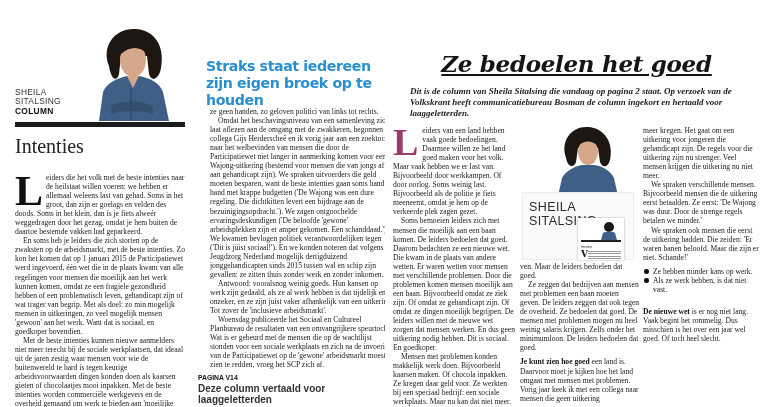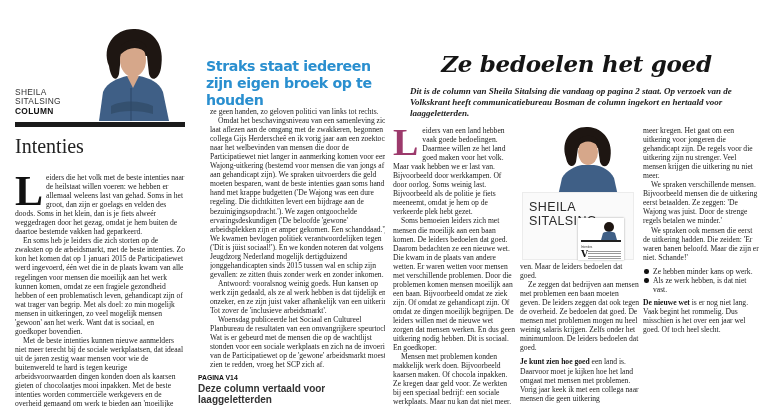--- a/index.html
+++ b/index.html
@@ -25,30 +25,30 @@
   .dropcap-l { float: left; font-family: "Liberation Serif", serif; font-weight: bold; font-size: 42px; line-height: 34px; margin: 1px 3px 0 0; color: #111; }
 
   
   #col2 { position: absolute; left: 198px; top: 0; width: 186px; height: 407px; }
   .headline2 { position: absolute; left: 8px; top: 58px; width: 186px; font-family: "DejaVu Sans", sans-serif; font-weight: bold; font-size: 14.2px; line-height: 17px; color: #2a8fcf; letter-spacing: -0.4px; }
   #col2-text { position: absolute; left: 12px; top: 107px; width: 184px; height: 262px; overflow: hidden; }
   .pagina { position: absolute; left: 0; top: 374px; font-family: "Liberation Sans", sans-serif; font-size: 6.8px; font-weight: bold; color: #111; }
   .pagina-sub { position: absolute; left: 0; top: 383px; font-family: "Liberation Sans", sans-serif; font-size: 10px; color: #333; font-weight: bold; }
 
   
-  .title-r { position: absolute; left: 0; width: 373px; top: 50px; text-align: center; font-family: "DejaVu Serif", serif; font-style: italic; font-weight: bold; font-size: 23px; color: #151515; letter-spacing: -0.3px; }
+  .title-r { position: absolute; left: 0; width: 373px; top: 50px; text-align: center; font-family: "DejaVu Serif", serif; font-style: italic; font-weight: bold; font-size: 23px; color: #151515; letter-spacing: -0.3px; text-decoration: underline; }
   .intro-r { position: absolute; left: 20px; width: 340px; top: 86px; text-align: left; font-family: "Liberation Serif", serif; font-style: italic; font-weight: bold; font-size: 9px; line-height: 11.2px; color: #222; }
 
   #rcol1 { position: absolute; left: 3px; top: 126px; width: 122px; height: 281px; overflow: hidden; }
   .dropcap-r { float: left; font-family: "Liberation Serif", serif; font-weight: bold; font-size: 38px; line-height: 29px; margin: 2px 4px 0 0; color: #9c3a6c; }
   #rcol2-img { position: absolute; left: 130px; top: 126px; width: 120px; height: 134px; }
   #rcol2 { position: absolute; left: 130px; top: 262px; width: 120px; height: 145px; overflow: hidden; }
   #rcol3 { position: absolute; left: 253px; top: 126px; width: 118px; height: 281px; overflow: hidden; }
 
-  .bullets { list-style: none; margin: 5px 0 4px 0; }
+  .bullets { list-style: none; margin: 5px 0 13px 0; }
   .bullets li { position: relative; padding-left: 10px; }
   .bullets li::before { content: ""; position: absolute; left: 1px; top: 2.5px; width: 4.5px; height: 4.5px; border-radius: 50%; background: #111; }
   .gap { height: 5px; }
   b { font-weight: bold; color: #111; text-align: center; }
 
   .book { position: absolute; left: 2px; top: 66px; width: 112px; height: 68px; background: #fafafa; border: 1px solid #ececec; }
   .book-name { position: absolute; left: 6px; top: 8px; font-family: "Liberation Sans", sans-serif; font-size: 12.5px; line-height: 13.5px; color: #2a2a2a; letter-spacing: 0.4px; }
   .mini-page { position: absolute; left: 56px; top: 26px; width: 46px; height: 42px; background: #fff; box-shadow: 0 0 2px rgba(0,0,0,0.35); }
   .mini-bar { position: absolute; left: 3px; top: 22px; width: 40px; height: 2px; background: #222; }
   .mini-title { position: absolute; left: 3px; top: 27px; font-size: 3px; color: #333; font-family: "Liberation Sans", sans-serif; }
@@ -97,21 +97,21 @@
     <div class="pagina-sub">Deze column vertaald voor laaggeletterden</div>
   </div>
 </div>
 
 <div class="panel" id="right-panel">
   <div class="title-r">Ze bedoelen het goed</div>
   <div class="intro-r">Dit is de column van Sheila Sitalsing die vandaag op pagina 2 staat. Op verzoek van de Volkskrant heeft communicatiebureau Bosman de column ingekort en hertaald voor laaggeletterden.</div>
 
   <div id="rcol1" class="body-text">
     <span class="dropcap-r">L</span>
-    <p class="first">eiders van een land hebben vaak goede bedoelingen. Daarmee willen ze het land goed maken voor het volk. Maar vaak hebben we er last van. Bijvoorbeeld door werkkampen. Of door oorlog. Soms weinig last. Bijvoorbeeld als de politie je fiets meeneemt, omdat je hem op de verkeerde plek hebt gezet.</p>
+    <p class="first">eiders van een land hebben vaak goede bedoelingen. Daarmee willen ze het land goed maken voor het volk. Maar vaak hebben we er last van. Bijvoorbeeld door werkkampen. Of door oorlog. Soms weinig last. Bijvoorbeeld als de politie je fiets meeneemt, omdat je hem op de verkeerde plek zagen gezet.</p>
     <p>Soms bemoeien leiders zich met mensen die moeilijk aan een baan komen. De leiders bedoelen dat goed. Daarom bedachten ze een nieuwe wet. Die kwam in de plaats van andere wetten. Er waren wetten voor mensen met verschillende problemen. Door die problemen komen mensen moeilijk aan een baan. Bijvoorbeeld omdat ze ziek zijn. Of omdat ze gehandicapt zijn. Of omdat ze dingen moeilijk begrijpen. De leiders willen met de nieuwe wet zorgen dat mensen werken. En dus geen uitkering nodig hebben. Dit is sociaal. En goedkoper.</p>
     <p>Mensen met problemen konden makkelijk werk doen. Bijvoorbeeld kaarsen maken. Of chocola inpakken. Ze kregen daar geld voor. Ze werkten bij een speciaal bedrijf: een sociale werkplaats. Maar nu kan dat niet meer. De werkplaatsen mogen geen nieuwe mensen een baan ge-</p>
   </div>
 
   <div id="rcol2-img">
     <svg style="position:absolute;left:34px;top:0;width:66px;height:70px" viewBox="0 0 66 70">
       <path d="M12 32 C6 14 18 0 34 1 C50 2 60 16 56 34 C54 42 48 42 46 36 L44 22 L24 22 L22 36 C20 42 14 42 12 32 Z" fill="#1e1612"></path>
       <ellipse cx="34" cy="26" rx="10" ry="13" fill="#d6a78a"></ellipse>
       <path d="M24 14 C30 8 42 8 44 16 L44 20 C38 14 30 14 24 20 Z" fill="#1e1612"></path>
       <path d="M4 70 L8 52 C12 44 22 40 28 39 L40 39 C48 40 56 44 60 52 L64 70 Z" fill="#3f5f86"></path>
@@ -136,21 +136,21 @@
 
   <div id="rcol2" class="body-text">
     <p class="first">ven. Maar de leiders bedoelen dat goed.</p>
     <p>Ze zeggen dat bedrijven aan mensen met problemen een baan moeten geven. De leiders zeggen dat ook tegen de overheid. Ze bedoelen dat goed. De mensen met problemen mogen nu heel weinig salaris krijgen. Zelfs onder het minimumloon. De leiders bedoelen dat goed.</p>
     <div class="gap"></div>
     <p class="first"><b>Je kunt zien hoe goed</b><span> een land is. Daarvoor moet je kijken hoe het land omgaat met mensen met problemen. Vorig jaar keek ik met een collega naar mensen die geen uitkering</span></p>
   </div>
 
   <div id="rcol3" class="body-text">
     <p class="first">meer kregen. Het gaat om een uitkering voor jongeren die gehandicapt zijn. De regels voor die uitkering zijn nu strenger. Veel mensen krijgen die uitkering nu niet meer.</p>
-    <p>We spraken verschillende mensen. Bijvoorbeeld mensen die de uitkering eerst betaalden. Ze zeggen: 'De Wajong was juist. Door de strenge regels betalen we minder.'</p>
+    <p>We spraken verschillende mensen. Bijvoorbeeld mensen die de uitkering eerst betaalden. Ze eerst: 'De Wajong was duur. Door de strenge regels betalen we minder.'</p>
     <p>We spraken ook mensen die eerst de uitkering hadden. Die zeiden: 'Er waren banen beloofd. Maar die zijn er niet. Schande!'</p>
     <ul class="bullets">
       <li>Ze hebben minder kans op werk.</li>
       <li>Als ze werk hebben, is dat niet vast.</li>
     </ul>
     <p class="first"><b>De nieuwe wet</b><span> is er nog niet lang. Vaak begint het rommelig. Dus misschien is het over een jaar wel goed. Of toch heel slecht.</span></p>
   </div>
 </div>
 
 </body></html>

